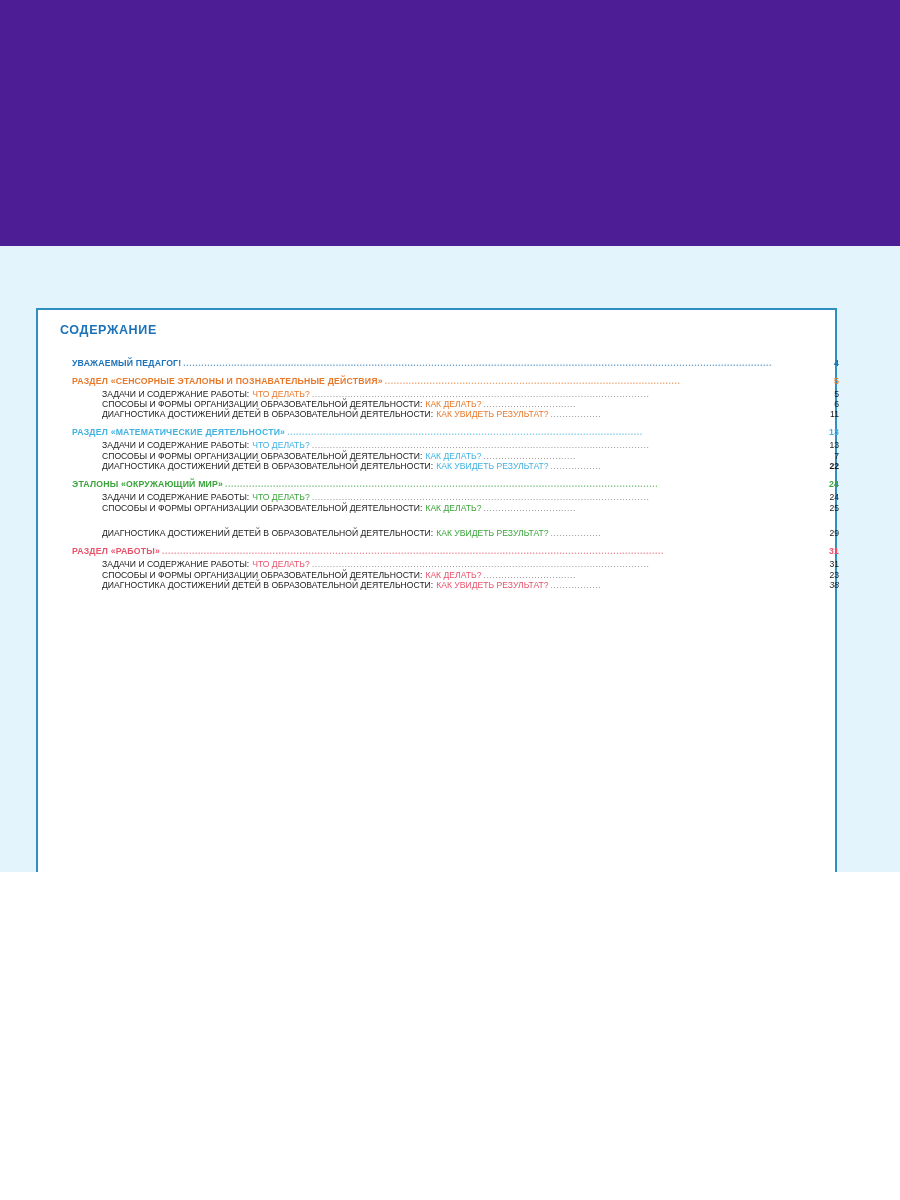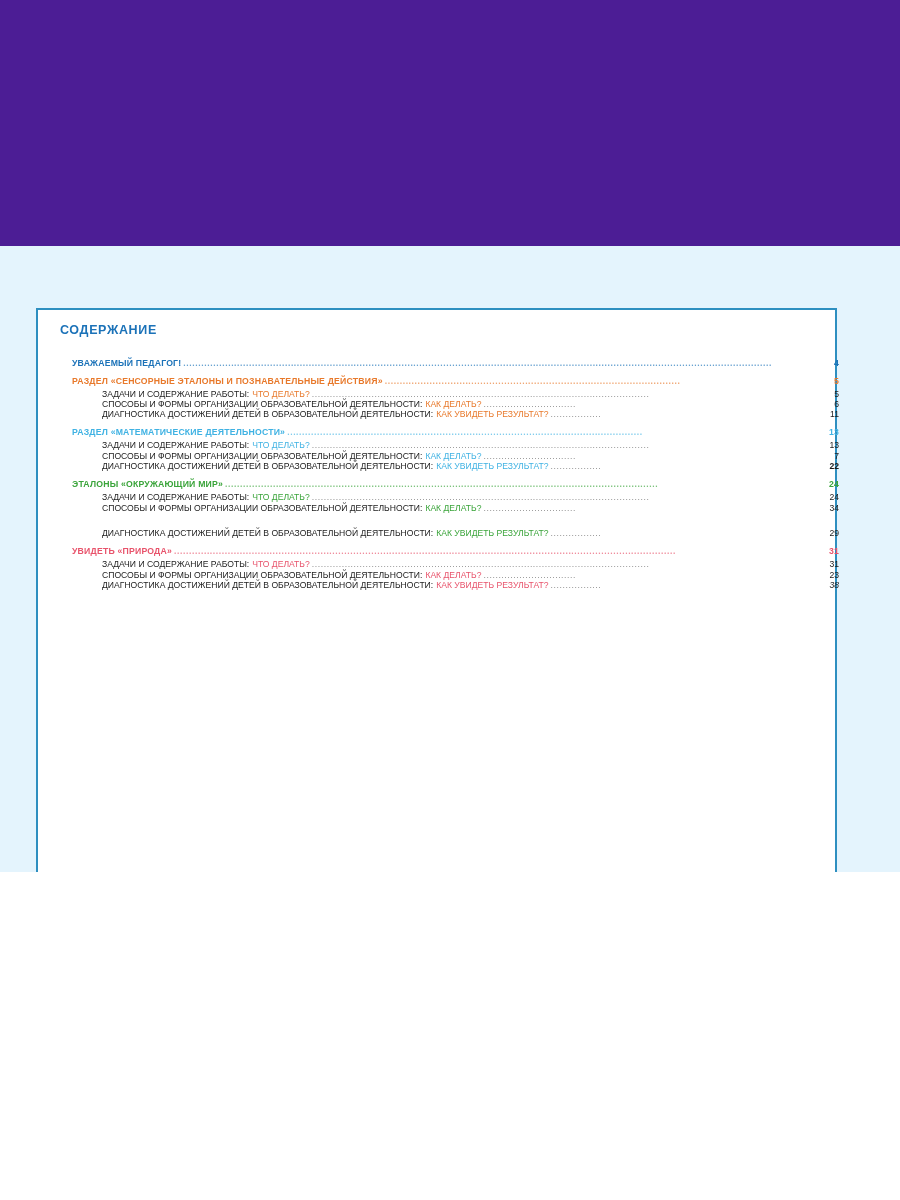--- a/index.html
+++ b/index.html
@@ -227,32 +227,32 @@
             <div class="row level-1">
               <span class="label">ЗАДАЧИ И СОДЕРЖАНИЕ РАБОТЫ:</span>
               <span class="accent label" style="color: rgb(58, 164, 58); margin-left: 3px;">ЧТО ДЕЛАТЬ?</span>
               <span class="dots" style="color: rgb(142, 142, 142);">.................................................................................................................</span>
               <span class="pageno" style="color: rgb(27, 27, 27);">24</span>
             </div>
             <div class="row level-1">
               <span class="label">СПОСОБЫ И ФОРМЫ ОРГАНИЗАЦИИ ОБРАЗОВАТЕЛЬНОЙ ДЕЯТЕЛЬНОСТИ:</span>
               <span class="accent label" style="color: rgb(58, 164, 58); margin-left: 3px;">КАК ДЕЛАТЬ?</span>
               <span class="dots" style="color: rgb(142, 142, 142);">...............................</span>
-              <span class="pageno" style="color: rgb(27, 27, 27);">34</span>
+              <span class="pageno" style="color: rgb(27, 27, 27);">25</span>
             </div>
             <div class="row level-1">
               <span class="label">ДИАГНОСТИКА ДОСТИЖЕНИЙ ДЕТЕЙ В ОБРАЗОВАТЕЛЬНОЙ ДЕЯТЕЛЬНОСТИ:</span>
               <span class="accent label" style="color: rgb(58, 164, 58); margin-left: 3px;">КАК УВИДЕТЬ РЕЗУЛЬТАТ?</span>
               <span class="dots" style="color: rgb(142, 142, 142);">.................</span>
               <span class="pageno" style="color: rgb(27, 27, 27); margin-top: 15px;">29</span>
             </div>
           </div>
           <div class="group">
             <div class="row level-0">
-              <span class="label" style="color: rgb(232, 83, 107);">УВИДЕТЬ «ПРИРОДА»</span>
+              <span class="label" style="color: rgb(232, 83, 107);">РАЗДЕЛ «РАБОТЫ»</span>
               <span class="dots" style="color: rgb(232, 83, 107); opacity: 0.65;">........................................................................................................................................................................</span>
               <span class="pageno" style="color: rgb(232, 83, 107);">31</span>
             </div>
             <div class="row level-1">
               <span class="label">ЗАДАЧИ И СОДЕРЖАНИЕ РАБОТЫ:</span>
               <span class="accent label" style="color: rgb(232, 83, 107); margin-left: 3px;">ЧТО ДЕЛАТЬ?</span>
               <span class="dots" style="color: rgb(142, 142, 142);">.................................................................................................................</span>
               <span class="pageno" style="color: rgb(27, 27, 27);">31</span>
             </div>
             <div class="row level-1">

